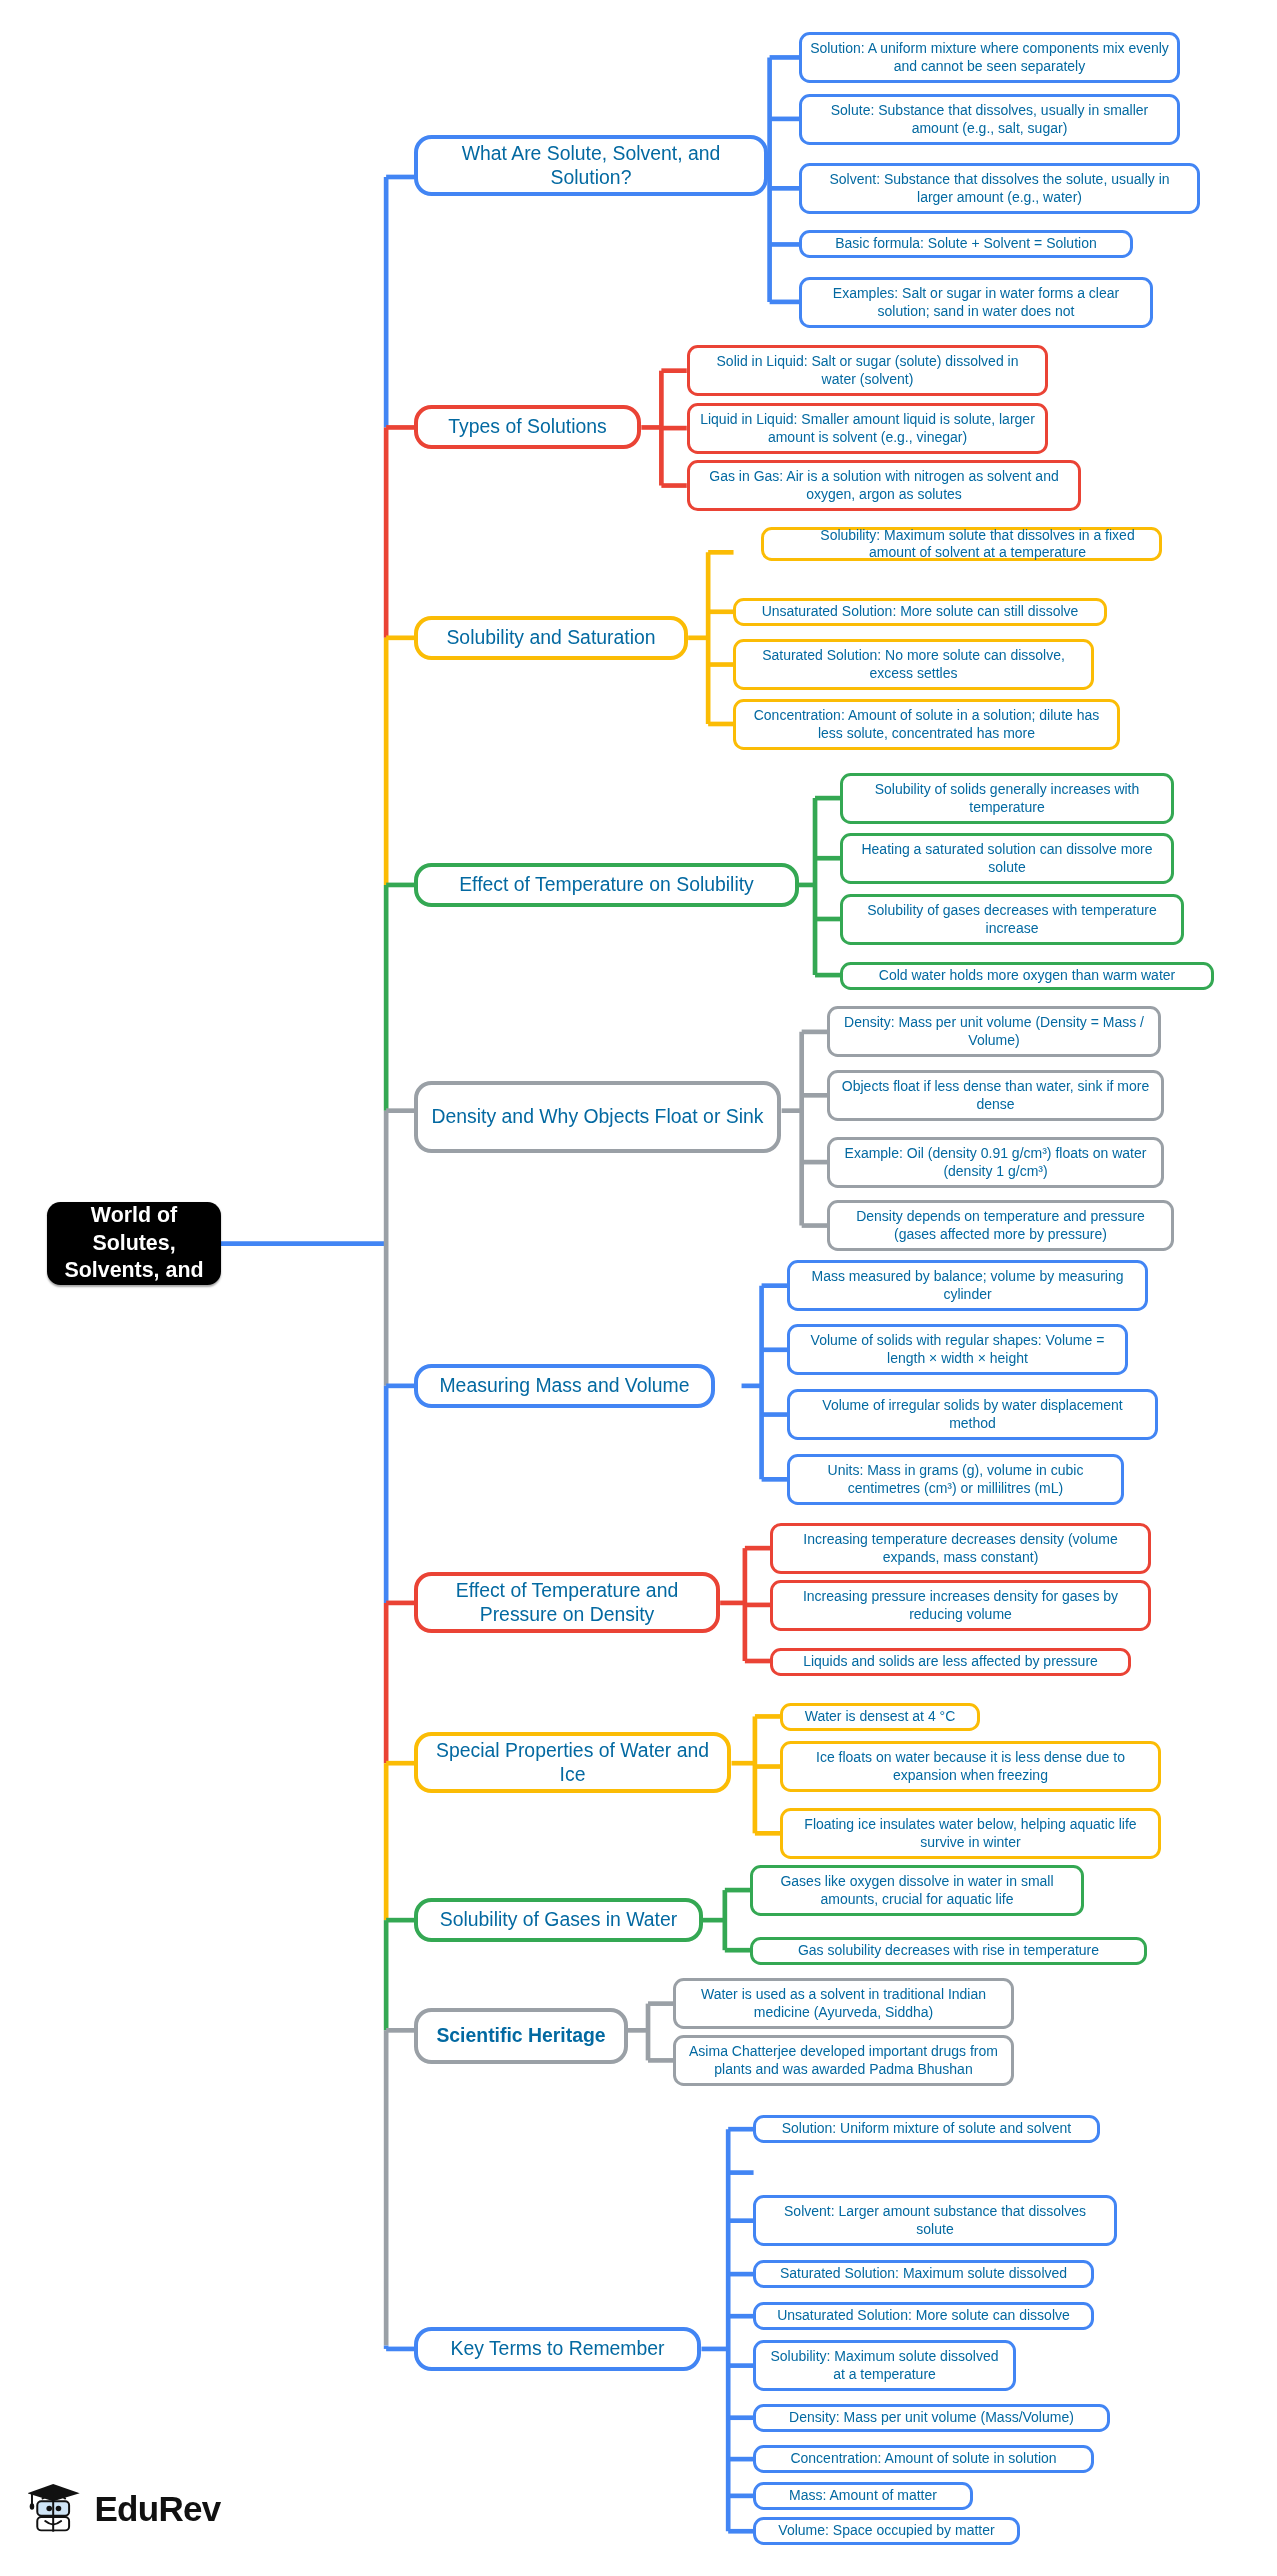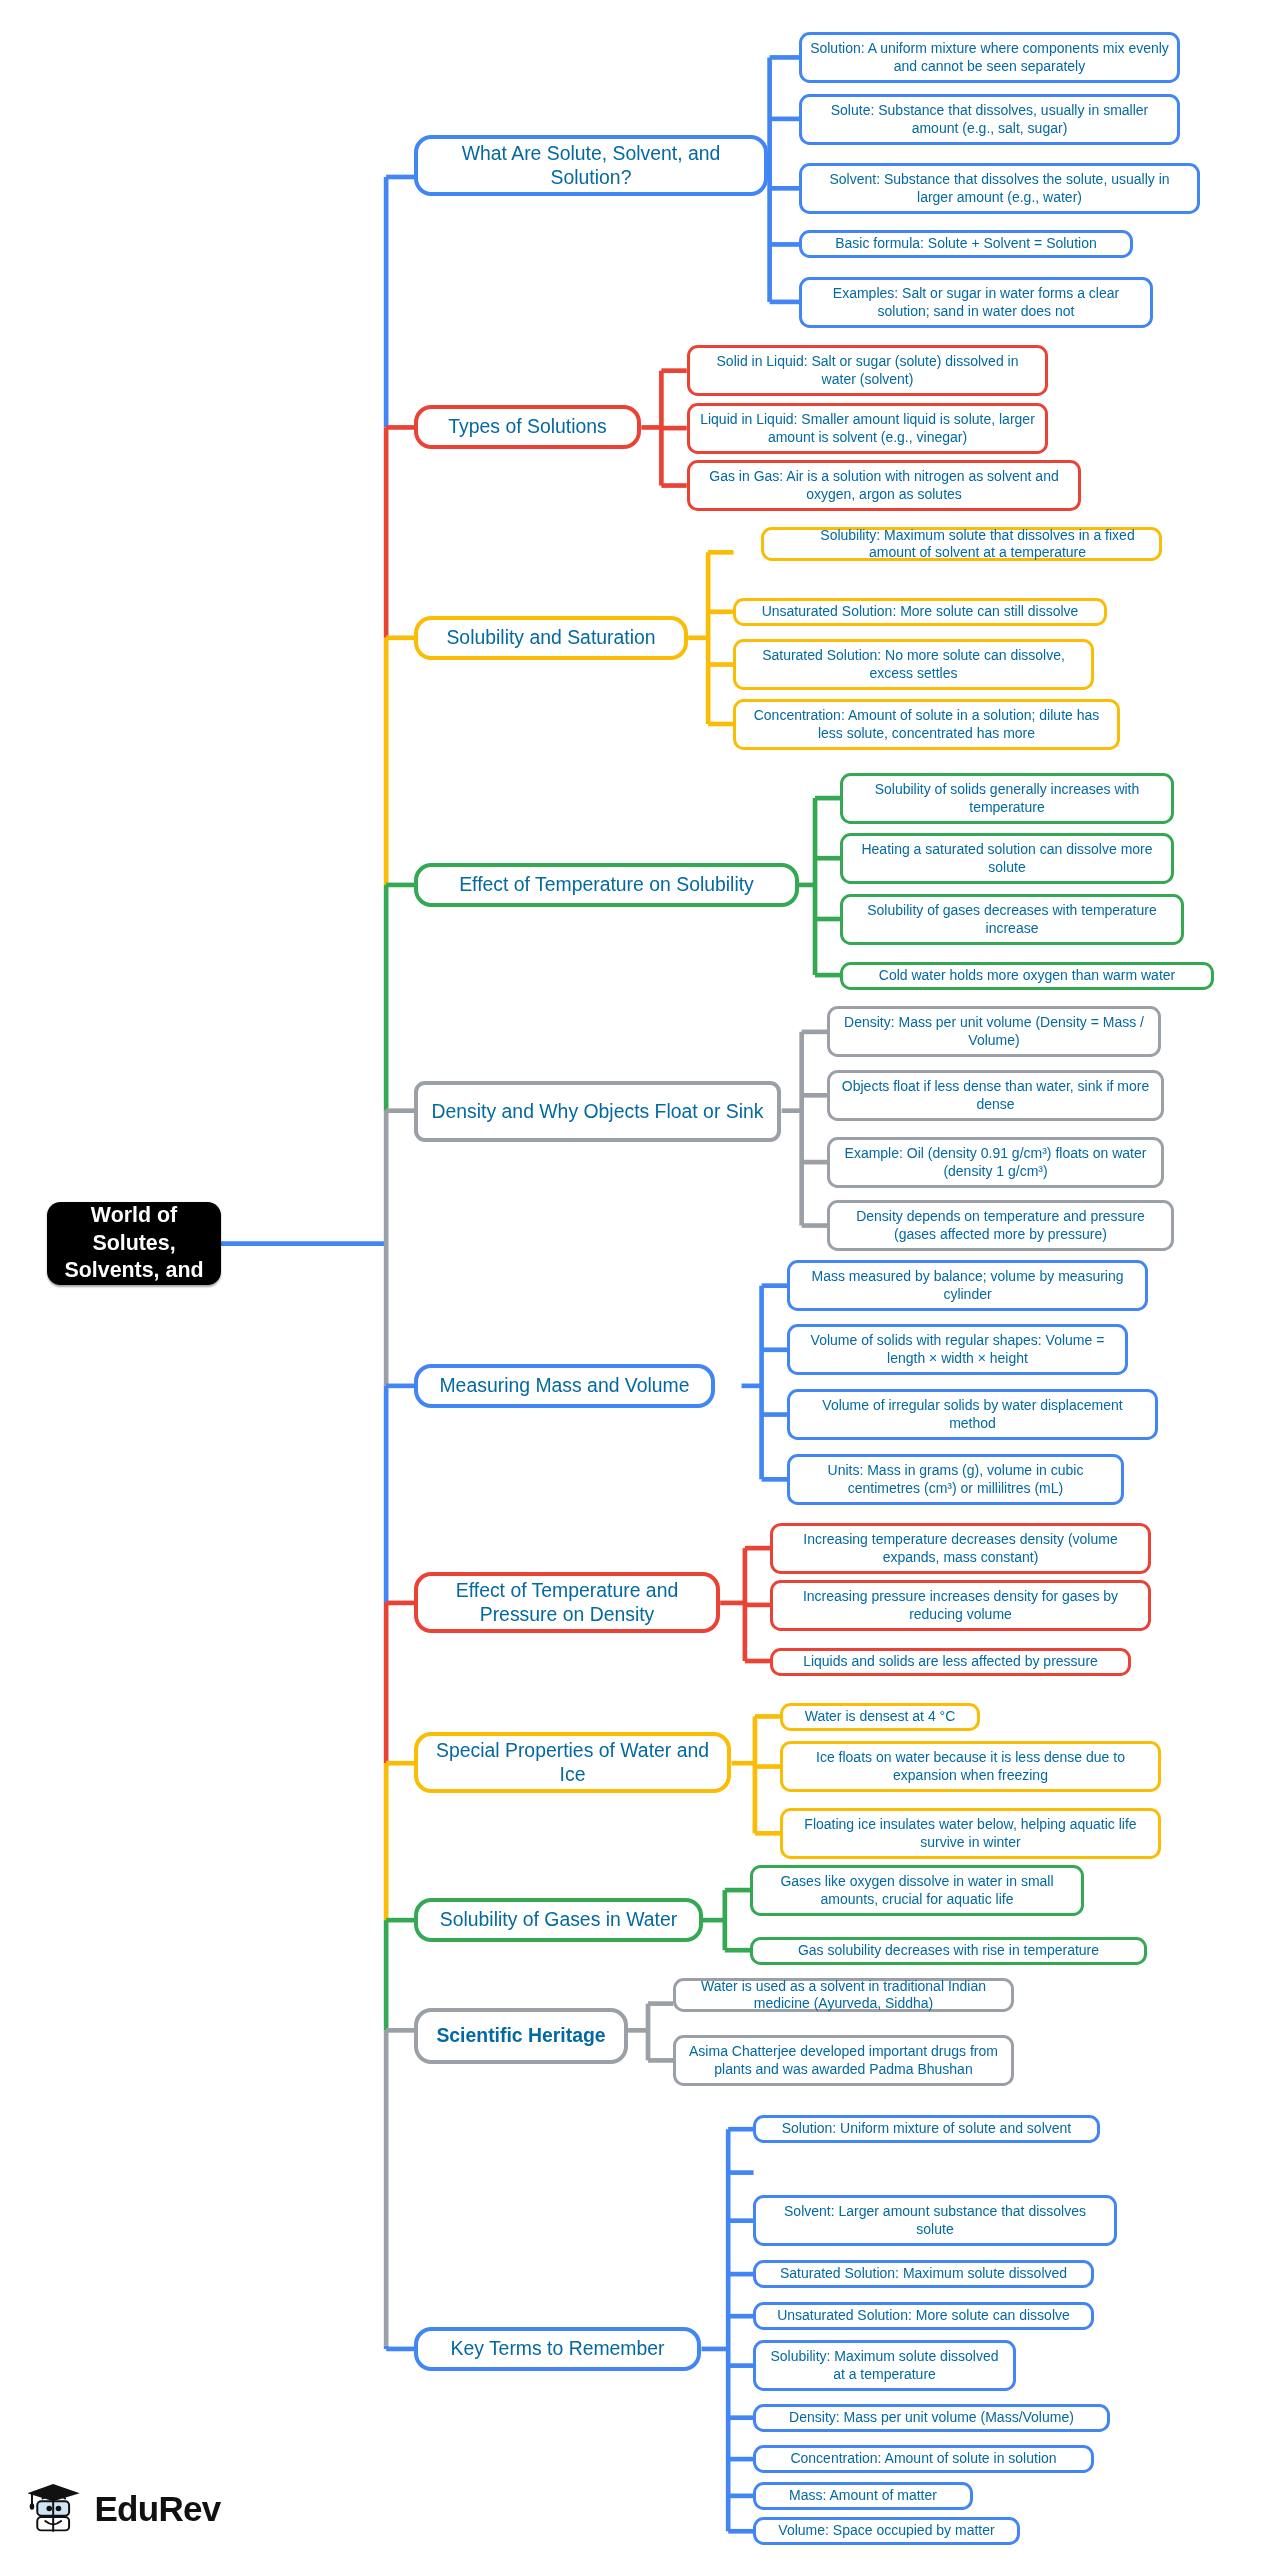--- a/index.html
+++ b/index.html
@@ -216,21 +216,21 @@
   <div class="node leaf c-yellow" style="left:733px; top:639px; width:361px; height:51px;">Saturated Solution: No more solute can dissolve, excess settles</div>
   <div class="node leaf c-yellow" style="left:733px; top:699px; width:387px; height:51px;">Concentration: Amount of solute in a solution; dilute has less solute, concentrated has more</div>
 
   <div class="node branch c-green" style="left:414px; top:863px; width:385px; height:44px;">Effect of Temperature on Solubility</div>
 
   <div class="node leaf c-green" style="left:840px; top:773px; width:334px; height:51px;">Solubility of solids generally increases with temperature</div>
   <div class="node leaf c-green" style="left:840px; top:833px; width:334px; height:51px;">Heating a saturated solution can dissolve more solute</div>
   <div class="node leaf c-green" style="left:840px; top:894px; width:344px; height:51px;">Solubility of gases decreases with temperature increase</div>
   <div class="node leaf c-green" style="left:840px; top:962px; width:374px; height:28px;">Cold water holds more oxygen than warm water</div>
 
-  <div class="node branch c-gray" style="left:414px; top:1081px; width:367px; height:61px;border-radius:11px;">Density and Why Objects Float or Sink</div>
+  <div class="node branch c-gray" style="left:414px; top:1081px; width:367px; height:72px;">Density and Why Objects Float or Sink</div>
 
   <div class="node leaf c-gray" style="left:827px; top:1006px; width:334px; height:51px;">Density: Mass per unit volume (Density = Mass / Volume)</div>
   <div class="node leaf c-gray" style="left:827px; top:1070px; width:337px; height:51px;">Objects float if less dense than water, sink if more dense</div>
   <div class="node leaf c-gray" style="left:827px; top:1137px; width:337px; height:51px;">Example: Oil (density 0.91 g/cm³) floats on water (density 1 g/cm³)</div>
   <div class="node leaf c-gray" style="left:827px; top:1200px; width:347px; height:51px;">Density depends on temperature and pressure (gases affected more by pressure)</div>
 
   <div class="node branch c-blue" style="left:414px; top:1364px; width:301px; height:44px;">Measuring Mass and Volume</div>
 
   <div class="node leaf c-blue" style="left:787px; top:1260px; width:361px; height:51px;">Mass measured by balance; volume by measuring cylinder</div>
   <div class="node leaf c-blue" style="left:787px; top:1324px; width:341px; height:51px;">Volume of solids with regular shapes: Volume = length × width × height</div>
@@ -249,21 +249,21 @@
   <div class="node leaf c-yellow" style="left:780px; top:1741px; width:381px; height:51px;">Ice floats on water because it is less dense due to expansion when freezing</div>
   <div class="node leaf c-yellow" style="left:780px; top:1808px; width:381px; height:51px;">Floating ice insulates water below, helping aquatic life survive in winter</div>
 
   <div class="node branch c-green" style="left:414px; top:1898px; width:289px; height:44px;">Solubility of Gases in Water</div>
 
   <div class="node leaf c-green" style="left:750px; top:1865px; width:334px; height:51px;">Gases like oxygen dissolve in water in small amounts, crucial for aquatic life</div>
   <div class="node leaf c-green" style="left:750px; top:1937px; width:397px; height:28px;">Gas solubility decreases with rise in temperature</div>
 
   <div class="node branch c-gray" style="left:414px; top:2008px; width:214px; height:56px;font-weight:bold;">Scientific Heritage</div>
 
-  <div class="node leaf c-gray" style="left:673px; top:1978px; width:341px; height:34px;">Water is used as a solvent in traditional Indian medicine (Ayurveda, Siddha)</div>
+  <div class="node leaf c-gray" style="left:673px; top:1978px; width:341px; height:51px;">Water is used as a solvent in traditional Indian medicine (Ayurveda, Siddha)</div>
   <div class="node leaf c-gray" style="left:673px; top:2035px; width:341px; height:51px;">Asima Chatterjee developed important drugs from plants and was awarded Padma Bhushan</div>
 
   <div class="node branch c-blue" style="left:414px; top:2327px; width:287px; height:44px;">Key Terms to Remember</div>
 
   <div class="node leaf c-blue" style="left:753px; top:2115px; width:347px; height:28px;">Solution: Uniform mixture of solute and solvent</div>
   <div class="node leaf c-blue" style="left:753px; top:2159px; width:361px; height:28px;margin-top:38px;">Solute: Smaller amount substance that dissolves</div>
   <div class="node leaf c-blue" style="left:753px; top:2195px; width:364px; height:51px;">Solvent: Larger amount substance that dissolves solute</div>
   <div class="node leaf c-blue" style="left:753px; top:2260px; width:341px; height:28px;">Saturated Solution: Maximum solute dissolved</div>
   <div class="node leaf c-blue" style="left:753px; top:2302px; width:341px; height:28px;">Unsaturated Solution: More solute can dissolve</div>
   <div class="node leaf c-blue" style="left:753px; top:2340px; width:263px; height:51px;">Solubility: Maximum solute dissolved at a temperature</div>

